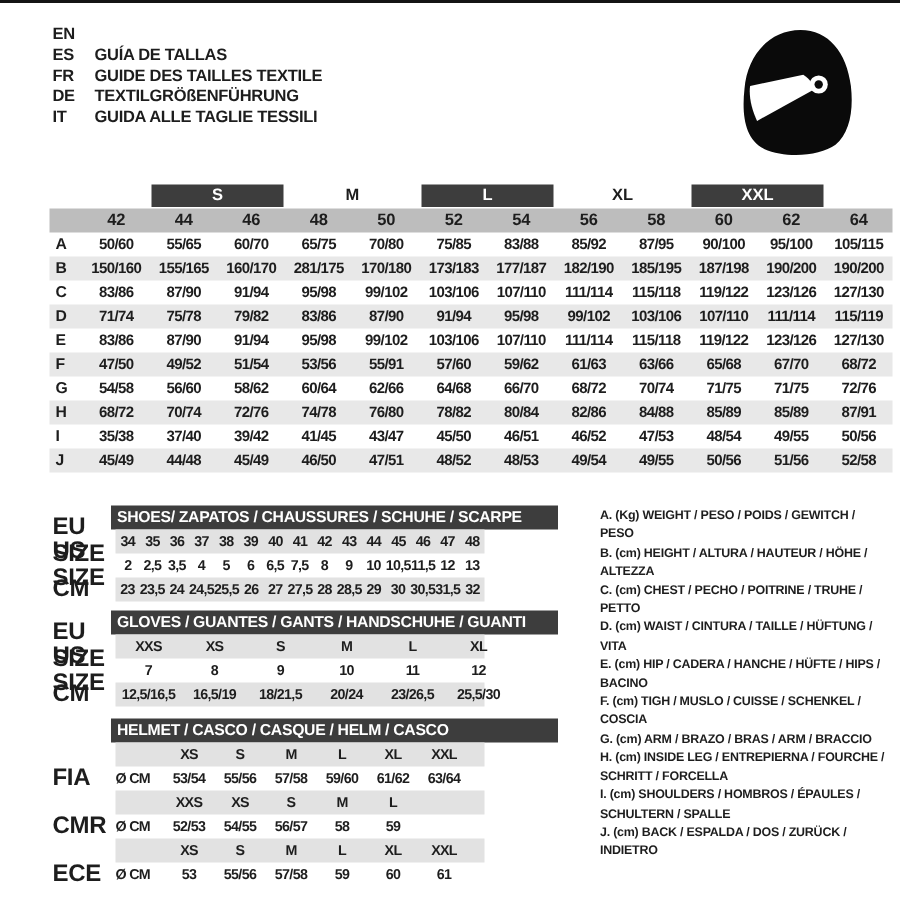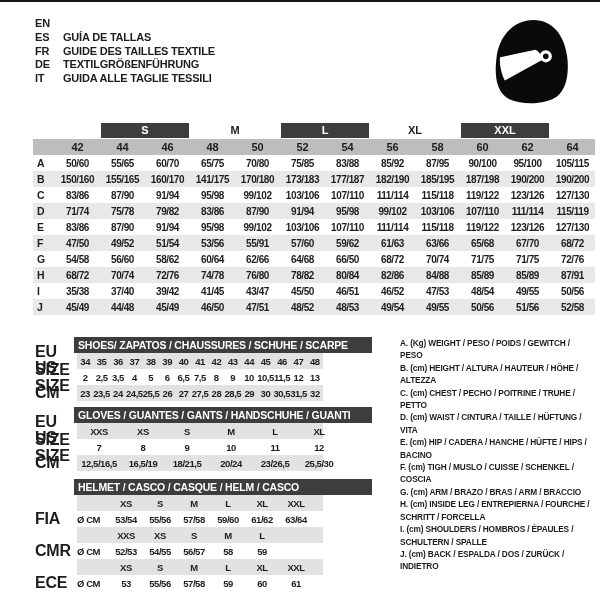--- a/index.html
+++ b/index.html
@@ -118,21 +118,21 @@
       <div class="mt-cell">87/95</div>
       <div class="mt-cell">90/100</div>
       <div class="mt-cell">95/100</div>
       <div class="mt-cell">105/115</div>
     </div>
     <div class="mt-row shade">
       <div class="mt-label">B</div>
       <div class="mt-cell">150/160</div>
       <div class="mt-cell">155/165</div>
       <div class="mt-cell">160/170</div>
-      <div class="mt-cell">141/175</div>
+      <div class="mt-cell">281/175</div>
       <div class="mt-cell">170/180</div>
       <div class="mt-cell">173/183</div>
       <div class="mt-cell">177/187</div>
       <div class="mt-cell">182/190</div>
       <div class="mt-cell">185/195</div>
       <div class="mt-cell">187/198</div>
       <div class="mt-cell">190/200</div>
       <div class="mt-cell">190/200</div>
     </div>
     <div class="mt-row">
@@ -196,21 +196,21 @@
       <div class="mt-cell">68/72</div>
     </div>
     <div class="mt-row">
       <div class="mt-label">G</div>
       <div class="mt-cell">54/58</div>
       <div class="mt-cell">56/60</div>
       <div class="mt-cell">58/62</div>
       <div class="mt-cell">60/64</div>
       <div class="mt-cell">62/66</div>
       <div class="mt-cell">64/68</div>
-      <div class="mt-cell">66/50</div>
+      <div class="mt-cell">66/70</div>
       <div class="mt-cell">68/72</div>
       <div class="mt-cell">70/74</div>
       <div class="mt-cell">71/75</div>
       <div class="mt-cell">71/75</div>
       <div class="mt-cell">72/76</div>
     </div>
     <div class="mt-row shade">
       <div class="mt-label">H</div>
       <div class="mt-cell">68/72</div>
       <div class="mt-cell">70/74</div>

